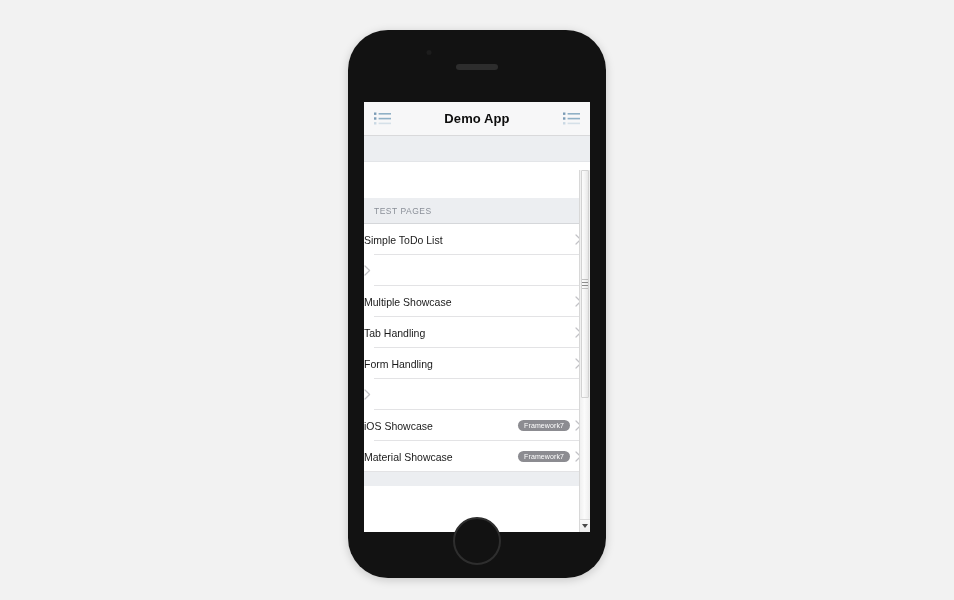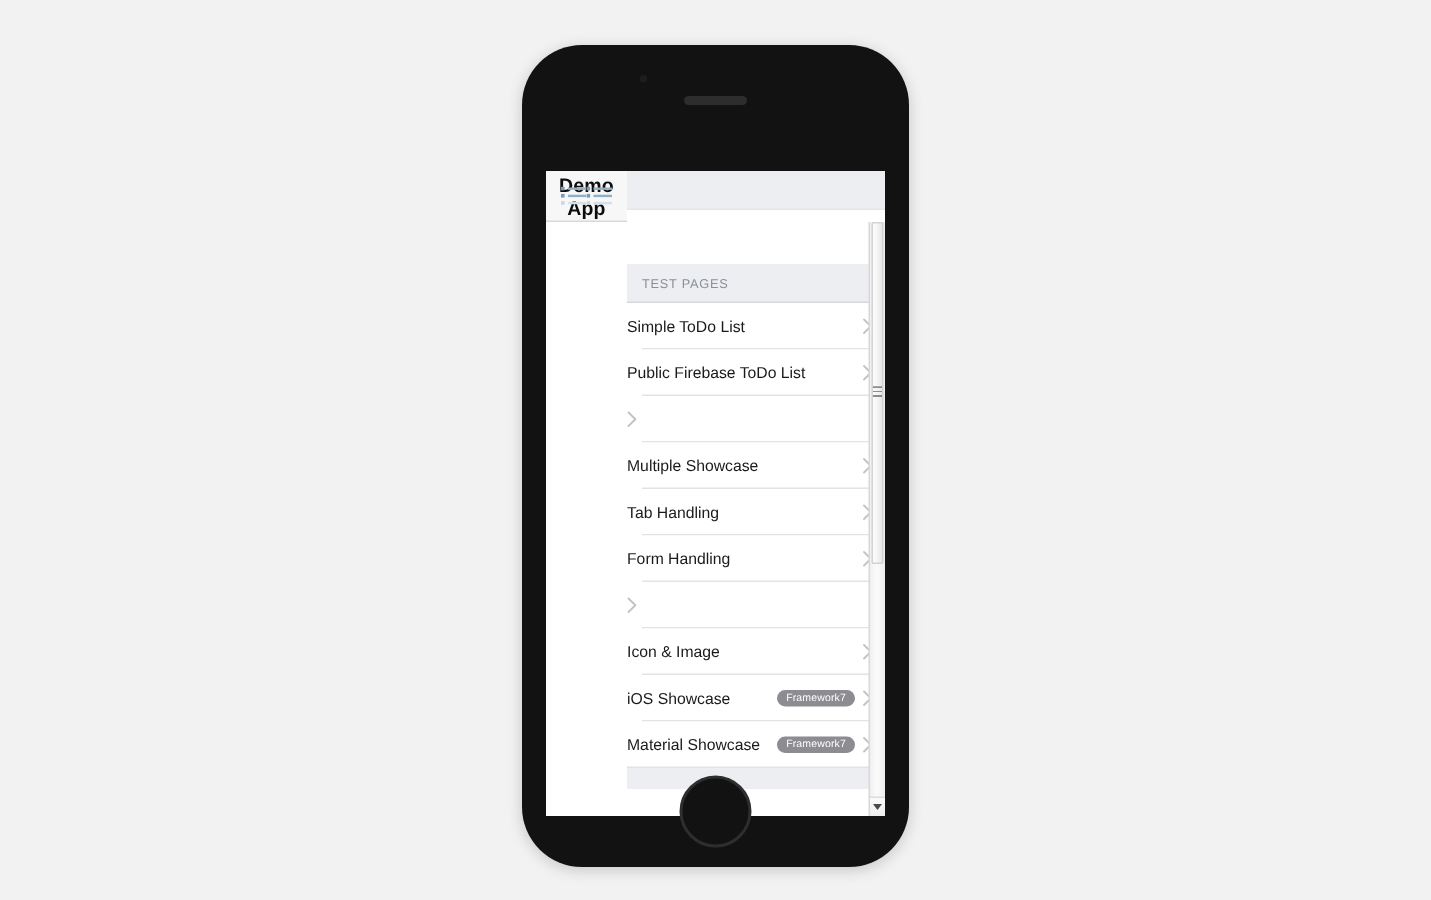--- a/index.html
+++ b/index.html
@@ -47,25 +47,26 @@
     transform: translateX(-50%);
     width: 48px; height: 48px;
     border-radius: 50%;
     border: 2px solid #2e2e2e;
     background: #121212;
   }
 
   
   #screen {
     position: absolute;
-    left: 16px; top: 84px;
+    left: 16px; top: 72px;
     width: 226px; height: 430px;
     background: #ffffff;
     overflow: hidden;
     display: flex;
+    flex-direction: column;
   }
 
   
   .navbar {
     position: relative;
     height: 34px;
     flex: 0 0 34px;
     background: #f7f7f8;
     border-bottom: 1px solid #d9d9db;
     display: flex;
@@ -254,26 +255,20 @@
         <div class="list-title">TEST PAGES</div>
 
         <ul class="list" id="list-root">
             <li class="list-item">
               <span class="item-title">Simple ToDo List</span>
               <svg class="chevron" viewBox="0 0 7 11">
                 <path d="M1 1 L5.6 5.5 L1 10" stroke="#c2c2c6" stroke-width="1.2" fill="none" stroke-linecap="round" stroke-linejoin="round"></path>
               </svg>
             </li>
             <li class="list-item">
-              <span class="item-title">Public Firebase ToDo List</span>
-              <svg class="chevron" viewBox="0 0 7 11">
-                <path d="M1 1 L5.6 5.5 L1 10" stroke="#c2c2c6" stroke-width="1.2" fill="none" stroke-linecap="round" stroke-linejoin="round"></path>
-              </svg>
-            </li>
-            <li class="list-item">
               <svg class="chevron" viewBox="0 0 7 11">
                 <path d="M1 1 L5.6 5.5 L1 10" stroke="#c2c2c6" stroke-width="1.2" fill="none" stroke-linecap="round" stroke-linejoin="round"></path>
               </svg>
             </li>
             <li class="list-item">
               <span class="item-title">Multiple Showcase</span>
               <svg class="chevron" viewBox="0 0 7 11">
                 <path d="M1 1 L5.6 5.5 L1 10" stroke="#c2c2c6" stroke-width="1.2" fill="none" stroke-linecap="round" stroke-linejoin="round"></path>
               </svg>
             </li>
@@ -283,26 +278,20 @@
                 <path d="M1 1 L5.6 5.5 L1 10" stroke="#c2c2c6" stroke-width="1.2" fill="none" stroke-linecap="round" stroke-linejoin="round"></path>
               </svg>
             </li>
             <li class="list-item">
               <span class="item-title">Form Handling</span>
               <svg class="chevron" viewBox="0 0 7 11">
                 <path d="M1 1 L5.6 5.5 L1 10" stroke="#c2c2c6" stroke-width="1.2" fill="none" stroke-linecap="round" stroke-linejoin="round"></path>
               </svg>
             </li>
             <li class="list-item">
-              <svg class="chevron" viewBox="0 0 7 11">
-                <path d="M1 1 L5.6 5.5 L1 10" stroke="#c2c2c6" stroke-width="1.2" fill="none" stroke-linecap="round" stroke-linejoin="round"></path>
-              </svg>
-            </li>
-            <li class="list-item">
-              <span class="item-title">Icon &amp; Image</span>
               <svg class="chevron" viewBox="0 0 7 11">
                 <path d="M1 1 L5.6 5.5 L1 10" stroke="#c2c2c6" stroke-width="1.2" fill="none" stroke-linecap="round" stroke-linejoin="round"></path>
               </svg>
             </li>
             <li class="list-item">
               <span class="item-title">iOS Showcase</span>
               <span class="item-badge">Framework7</span>
               <svg class="chevron" viewBox="0 0 7 11">
                 <path d="M1 1 L5.6 5.5 L1 10" stroke="#c2c2c6" stroke-width="1.2" fill="none" stroke-linecap="round" stroke-linejoin="round"></path>
               </svg>

